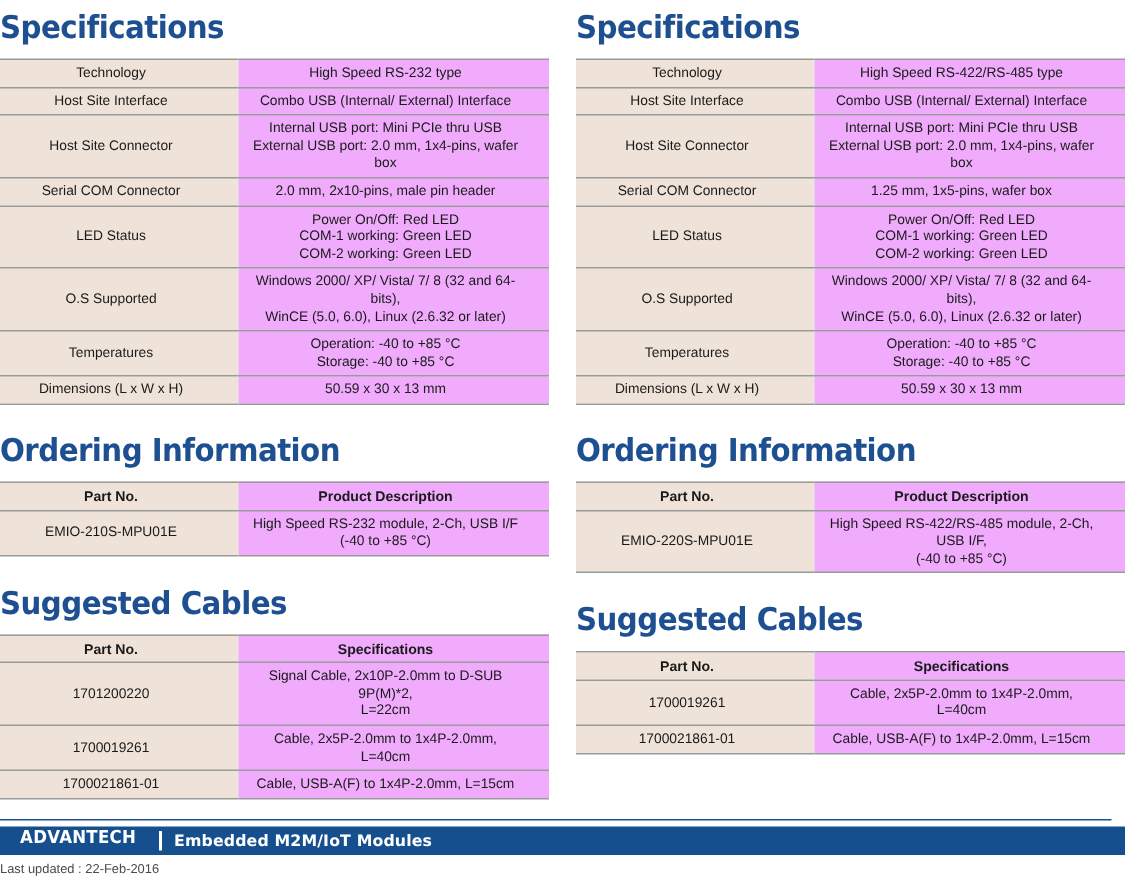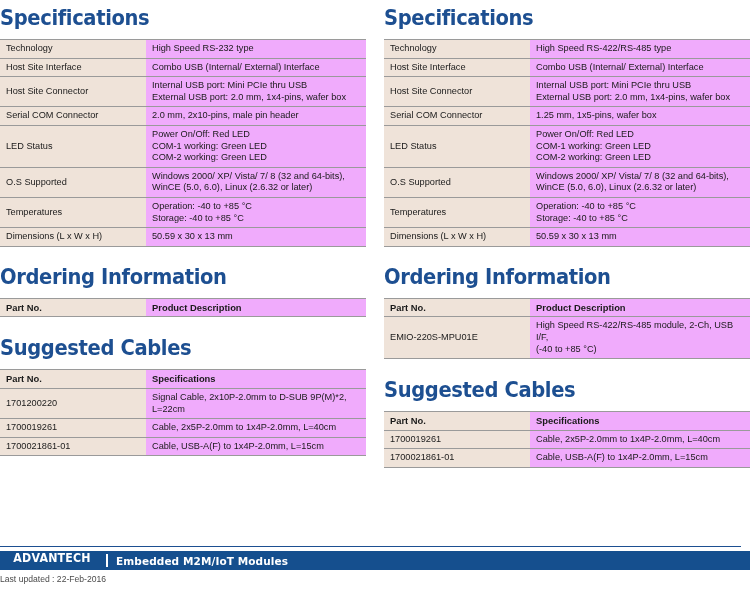--- a/index.html
+++ b/index.html
@@ -54,24 +54,24 @@
   
   table.spec {
     border-collapse: collapse;
     width: 366px;
     table-layout: fixed;
     font-size: 9.2px;
     line-height: 11.6px;
   }
   table.spec td, table.spec th {
     vertical-align: middle;
-    padding: 3px 4px 3px 6px;
+    padding: 3px 17px 3px 6px;
     border-top: 1px solid #9a9a9a;
     border-bottom: 1px solid #9a9a9a;
-    text-align: left;
+    text-align: center;
     font-weight: normal;
   }
   table.spec tr td:first-child,
   table.spec tr th:first-child {
     background: #efe3d9;
     width: 136px;
   }
   table.spec tr td:last-child,
   table.spec tr th:last-child {
     background: #f0abfc;
@@ -206,20 +206,25 @@
       </table>
 
       <h2 class="section-title title-ordering">Ordering Information</h2>
 
       <table class="spec hdr">
         <tbody id="ordering-left">
             <tr>
               <th>Part No.</th>
               <th>Product Description</th>
             </tr>
+            <tr>
+              <td>EMIO-210S-MPU01E</td>
+              <td class="multi">High Speed RS-232 module, 2-Ch, USB I/F
+(-40 to +85 °C)</td>
+            </tr>
           </tbody>
       </table>
 
       <h2 class="section-title title-cables">Suggested Cables</h2>
 
       <table class="spec hdr">
         <tbody id="cables-left">
             <tr>
               <th>Part No.</th>
               <th>Specifications</th>

